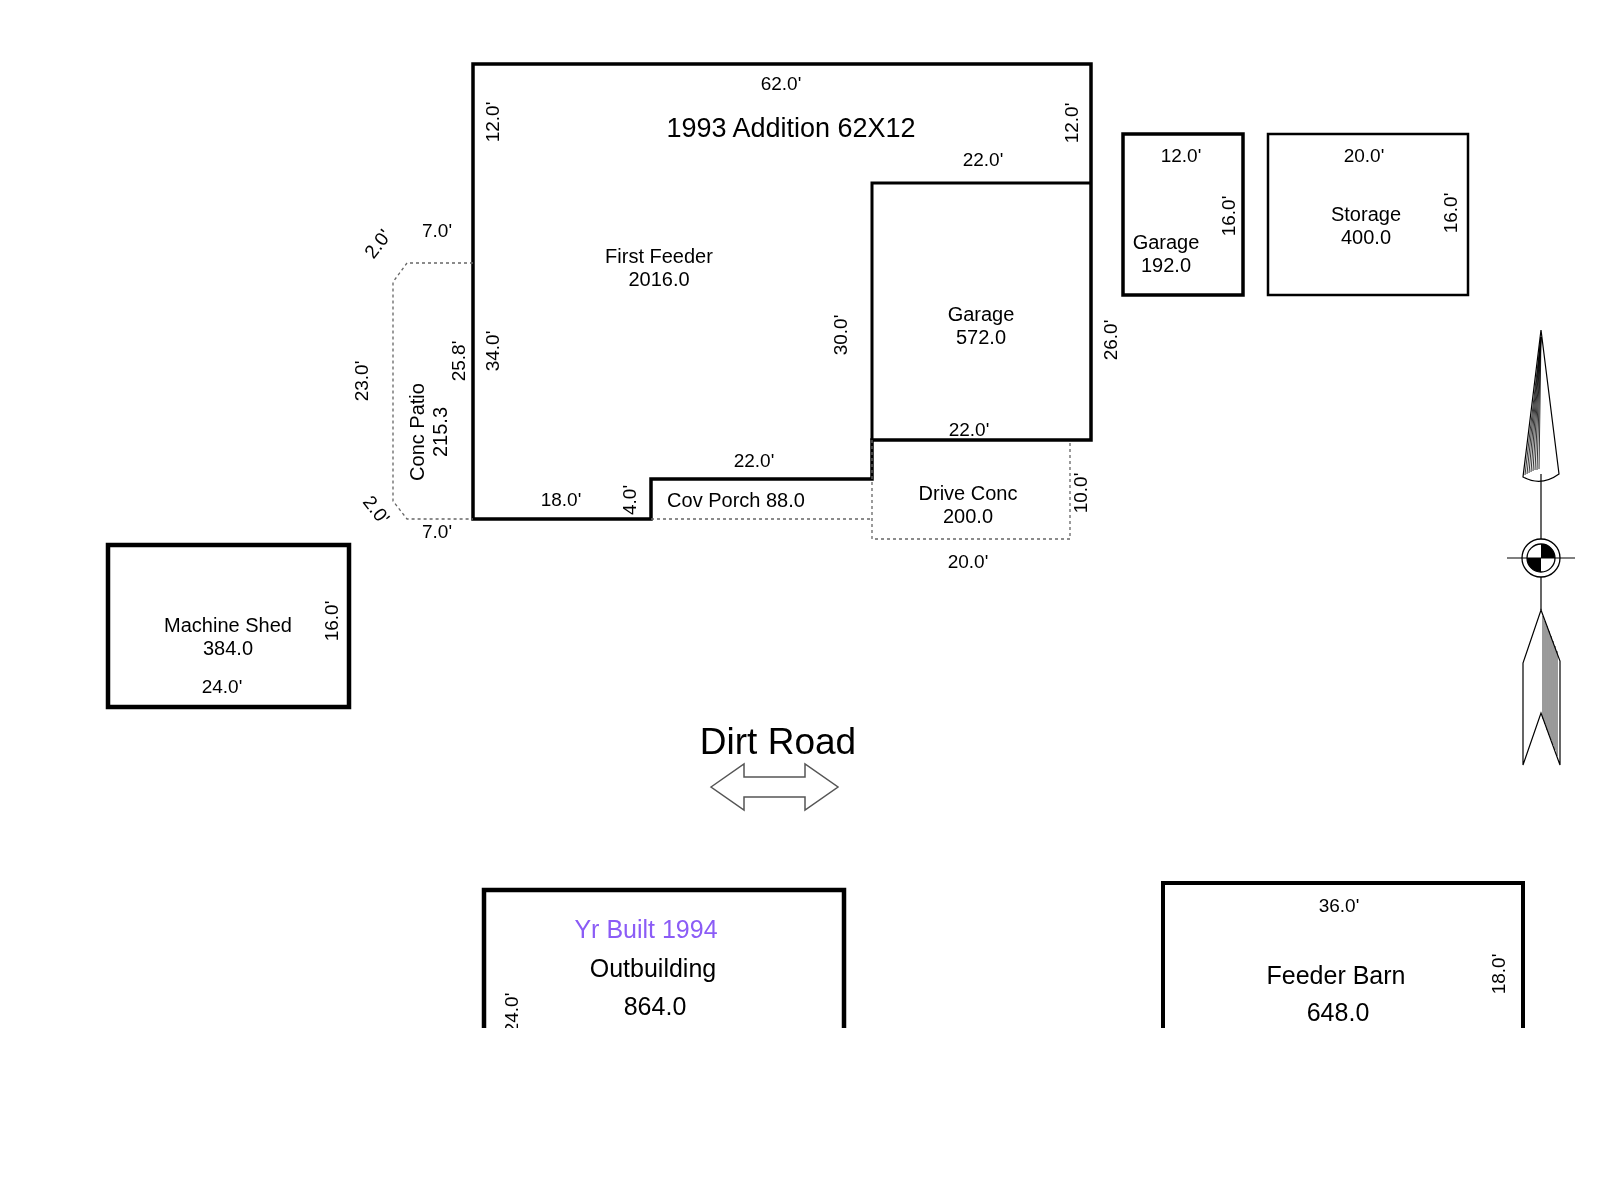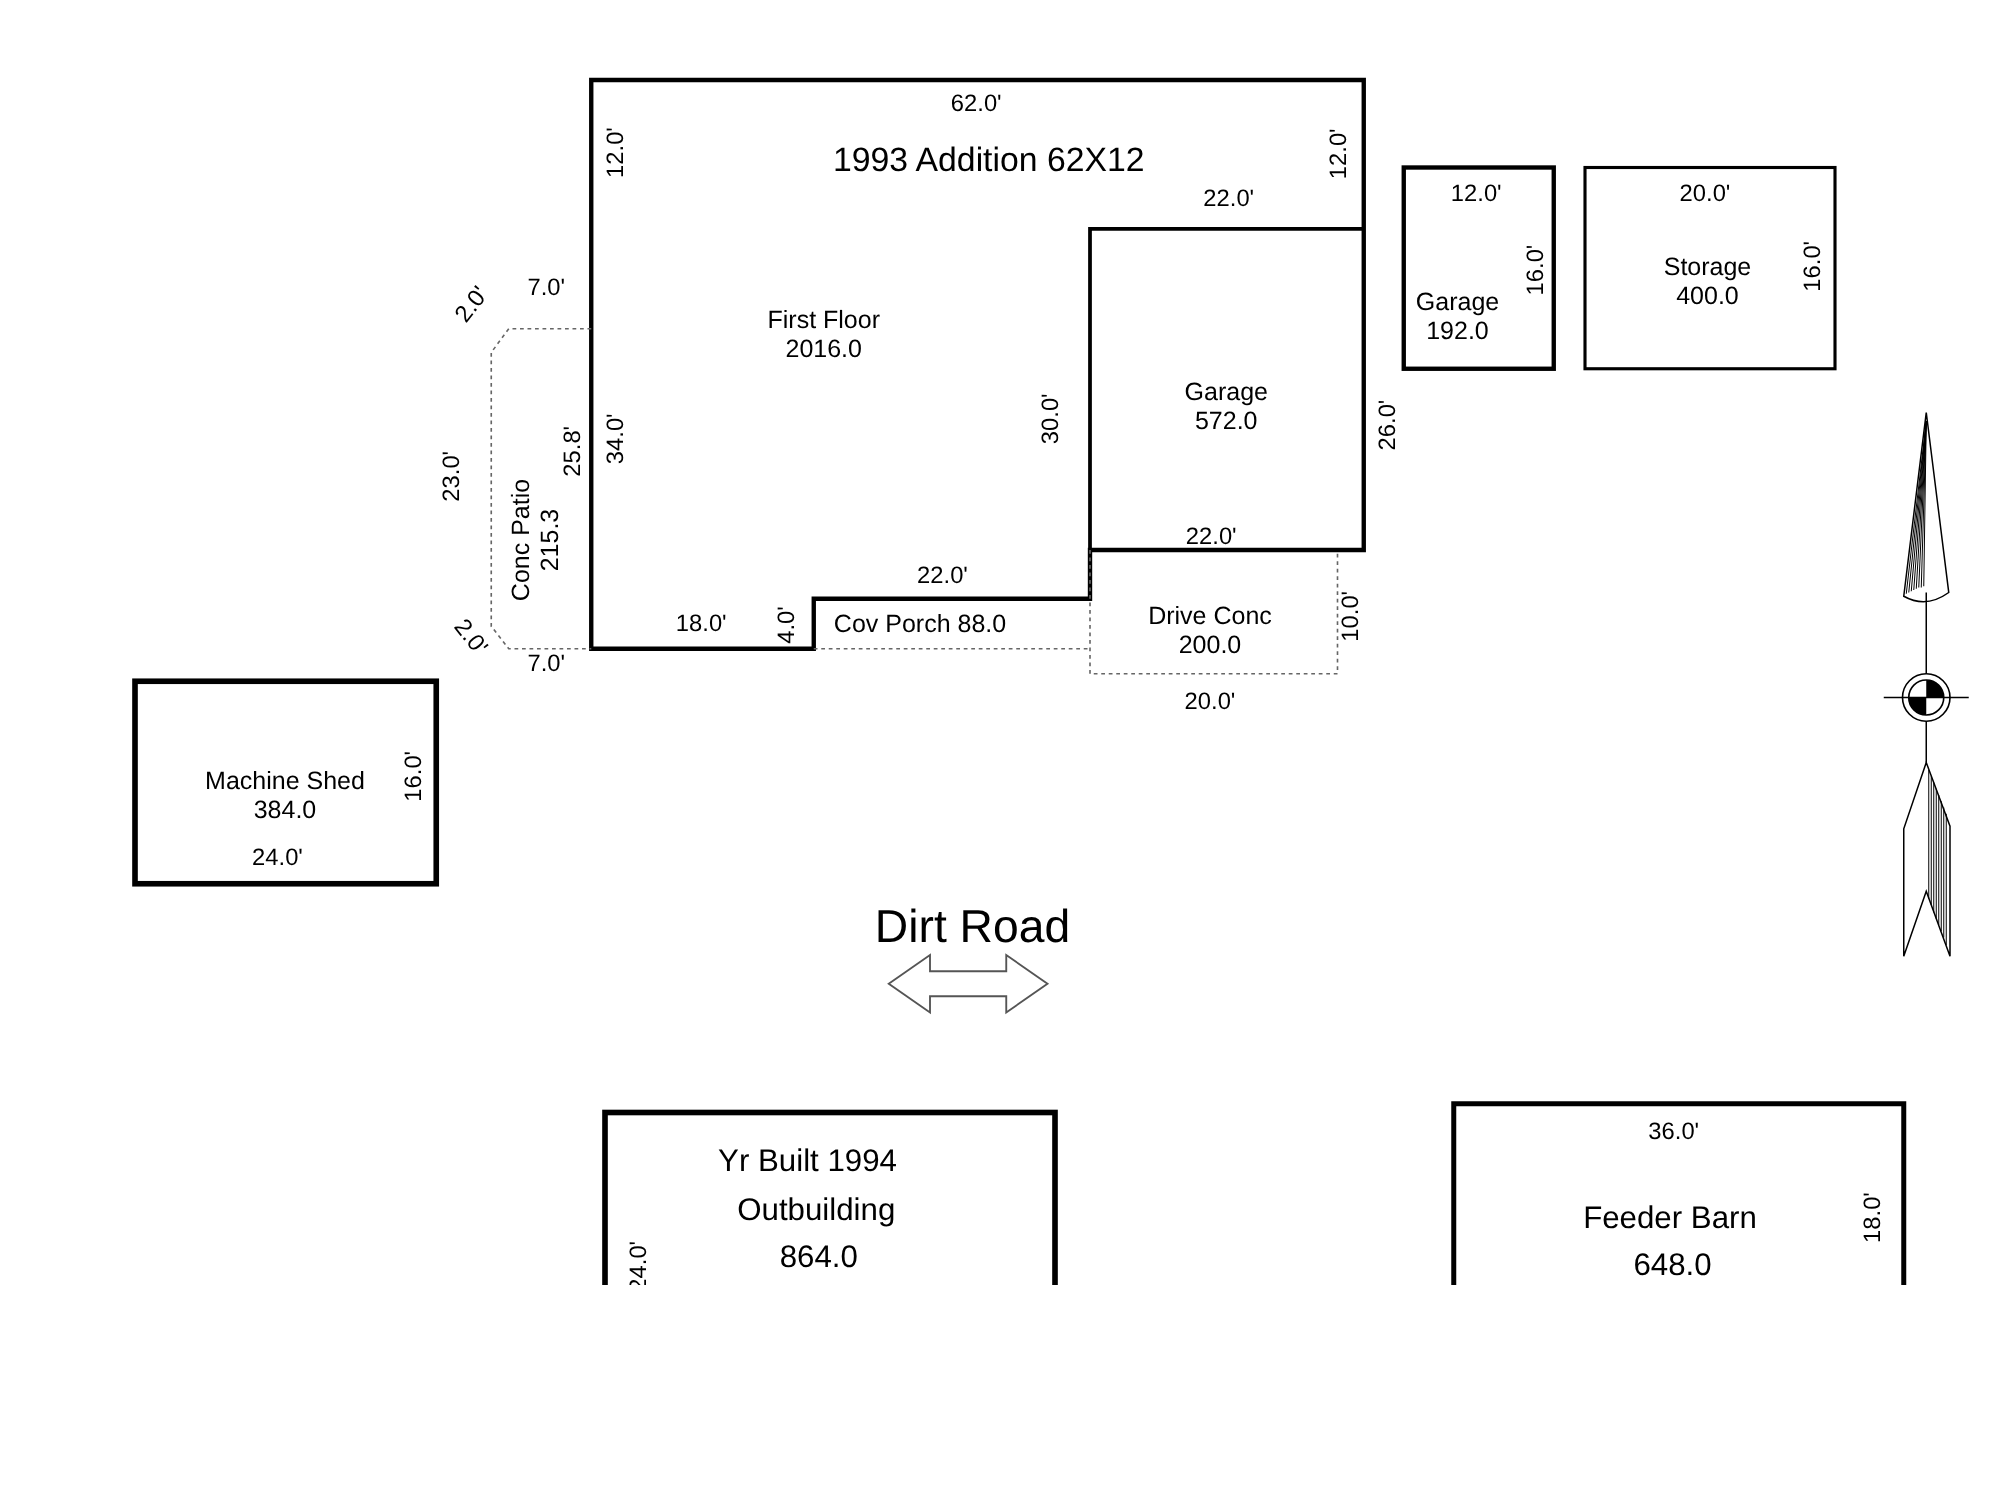--- a/index.html
+++ b/index.html
@@ -9,21 +9,21 @@
   .lbl{position:absolute;white-space:nowrap;text-align:center;line-height:1.14;
        transform:translate(-50%,-50%);}
   .d{font-size:19px;}
   .t{font-size:20px;}
   .big{font-size:25px;}
   .huge{font-size:37px;}
   .addl{font-size:27px;}
   .r90{transform:translate(-50%,-50%) rotate(-90deg);}
   .rN52{transform:translate(-50%,-50%) rotate(-52deg);}
   .rP52{transform:translate(-50%,-50%) rotate(52deg);}
-  .blue{color:#000000;}
+  .blue{color:#8b5cf6;}
 </style>
 </head>
 <body>
 
 <div class="canvas">
 
   <svg class="geom" width="1600" height="1200" viewBox="0 0 1600 1200">
 
     <path d="M432,64 L1050,64 L1050,440 L831,440 L831,479 L610,479 L610,519 L432,519 Z" fill="none" stroke="#000" stroke-width="3.5"></path>
 
@@ -78,21 +78,21 @@
         <line x1="1516" y1="651" x2="1516" y2="756"></line>
       </g>
     </g>
   </svg>
 
   <div class="lbl d" style="left:740px;top:84px">62.0'</div>
   <div class="lbl addl" style="left:750px;top:128px">1993 Addition 62X12</div>
   <div class="lbl d r90" style="left:452px;top:122px">12.0'</div>
   <div class="lbl d r90" style="left:1031px;top:123px">12.0'</div>
   <div class="lbl t" style="left:618px;top:268px">
-    <div>First Floor</div>
+    <div>First Feeder</div>
     <div>2016.0</div>
   </div>
   <div class="lbl d r90" style="left:452px;top:351px">34.0'</div>
   <div class="lbl d" style="left:520px;top:500px">18.0'</div>
   <div class="lbl d r90" style="left:589px;top:500px">4.0'</div>
 
   <div class="lbl d" style="left:942px;top:160px">22.0'</div>
   <div class="lbl t" style="left:940px;top:326px">
     <div>Garage</div>
     <div>572.0</div>

